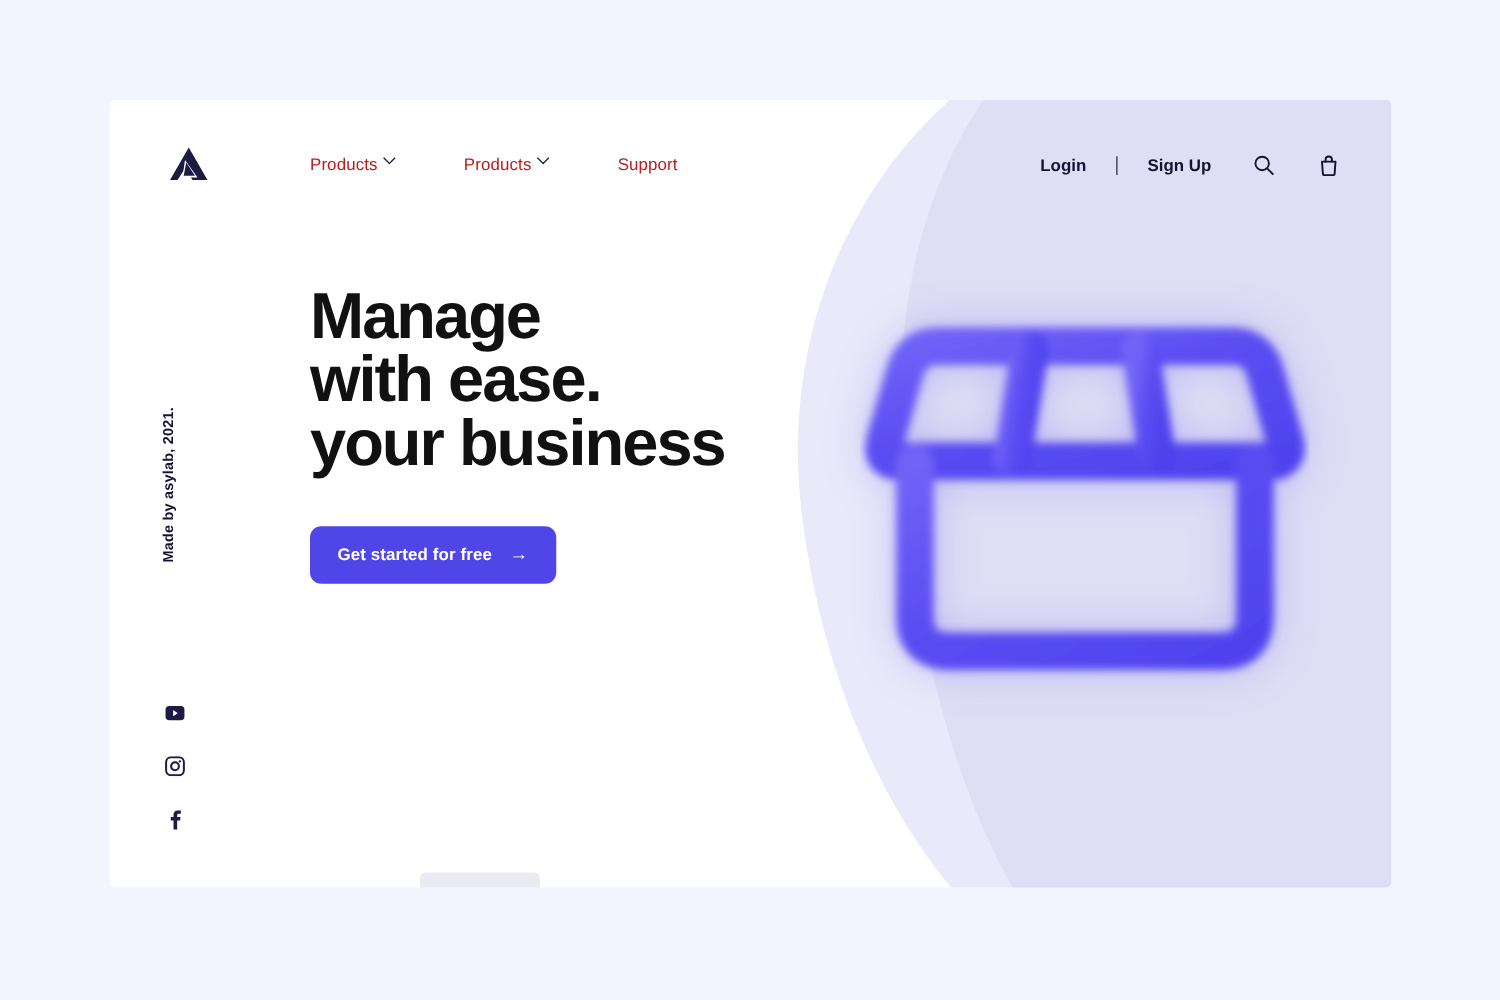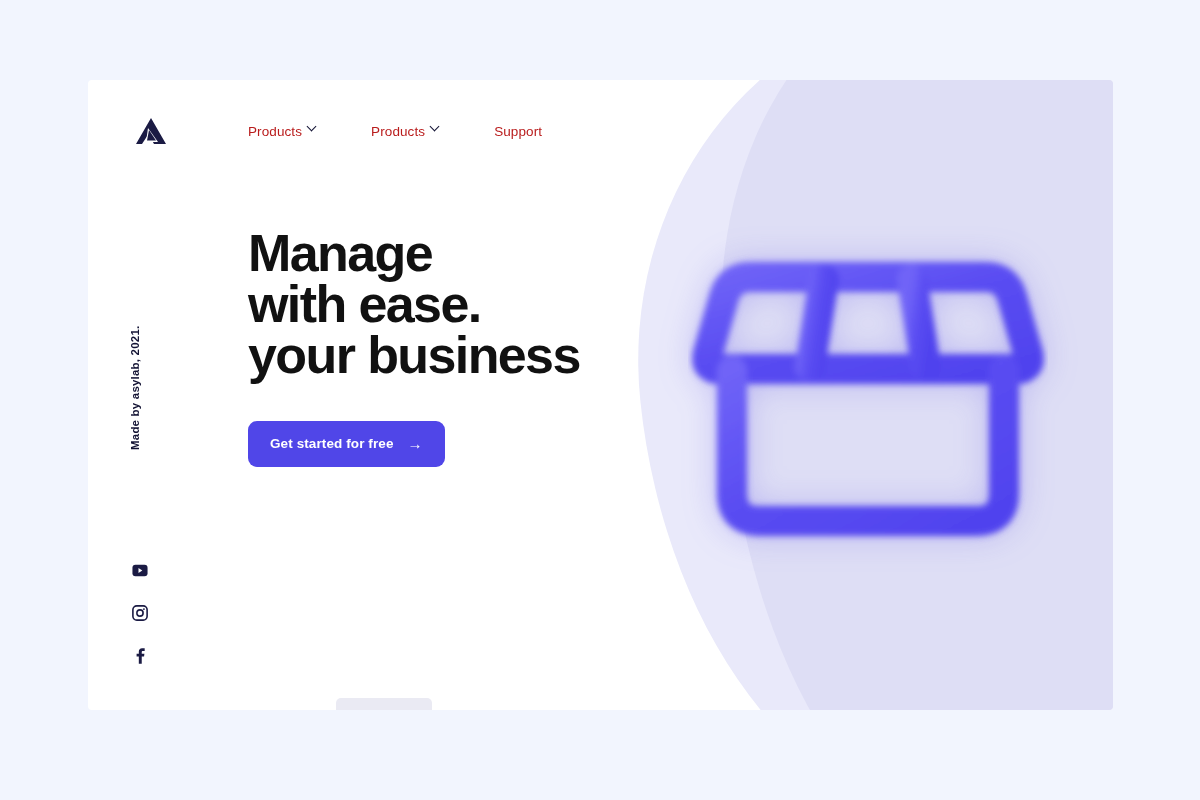--- a/index.html
+++ b/index.html
@@ -296,20 +296,39 @@
       </div>
       <div class="nav-link">
         <span>Products</span>
         <span class="caret"></span>
       </div>
       <div class="nav-link">
         <span>Support</span>
       </div>
     </div>
 
+    <div class="nav-right">
+      <div class="auth-link">Login</div>
+      <div class="auth-sep"></div>
+      <div class="auth-link">Sign Up</div>
+
+      <div class="icon-btn">
+        <svg viewBox="0 0 20 20" width="18" height="18" xmlns="http://www.w3.org/2000/svg">
+          <circle cx="8.6" cy="8.6" r="6" fill="none" stroke="#131334" stroke-width="1.7"></circle>
+          <line x1="13.2" y1="13.2" x2="18" y2="18" stroke="#131334" stroke-width="1.7" stroke-linecap="round"></line>
+        </svg>
+      </div>
+
+      <div class="icon-btn">
+        <svg viewBox="0 0 20 20" width="18" height="18" xmlns="http://www.w3.org/2000/svg">
+          <path d="M4 7 h12 l-0.8 11 a1.2 1.2 0 0 1 -1.2 1 H6 a1.2 1.2 0 0 1 -1.2 -1 Z" fill="none" stroke="#131334" stroke-width="1.7" stroke-linejoin="round"></path>
+          <path d="M7.2 7 V5.3 a2.8 2.8 0 0 1 5.6 0 V7" fill="none" stroke="#131334" stroke-width="1.7" stroke-linecap="round"></path>
+        </svg>
+      </div>
+    </div>
   </div>
 
   <div class="left-rail">
     <div class="vertical-credit">Made by asylab, 2021.</div>
 
     <div class="socials">
       <div class="social-icon">
         <svg viewBox="0 0 18 14" width="16" height="13" xmlns="http://www.w3.org/2000/svg">
           <rect x="0.5" y="0.5" width="17" height="13" rx="3.4" fill="#1b1b44"></rect>
           <path d="M7.3 4.2 L11.6 7 L7.3 9.8 Z" fill="#ffffff"></path>

